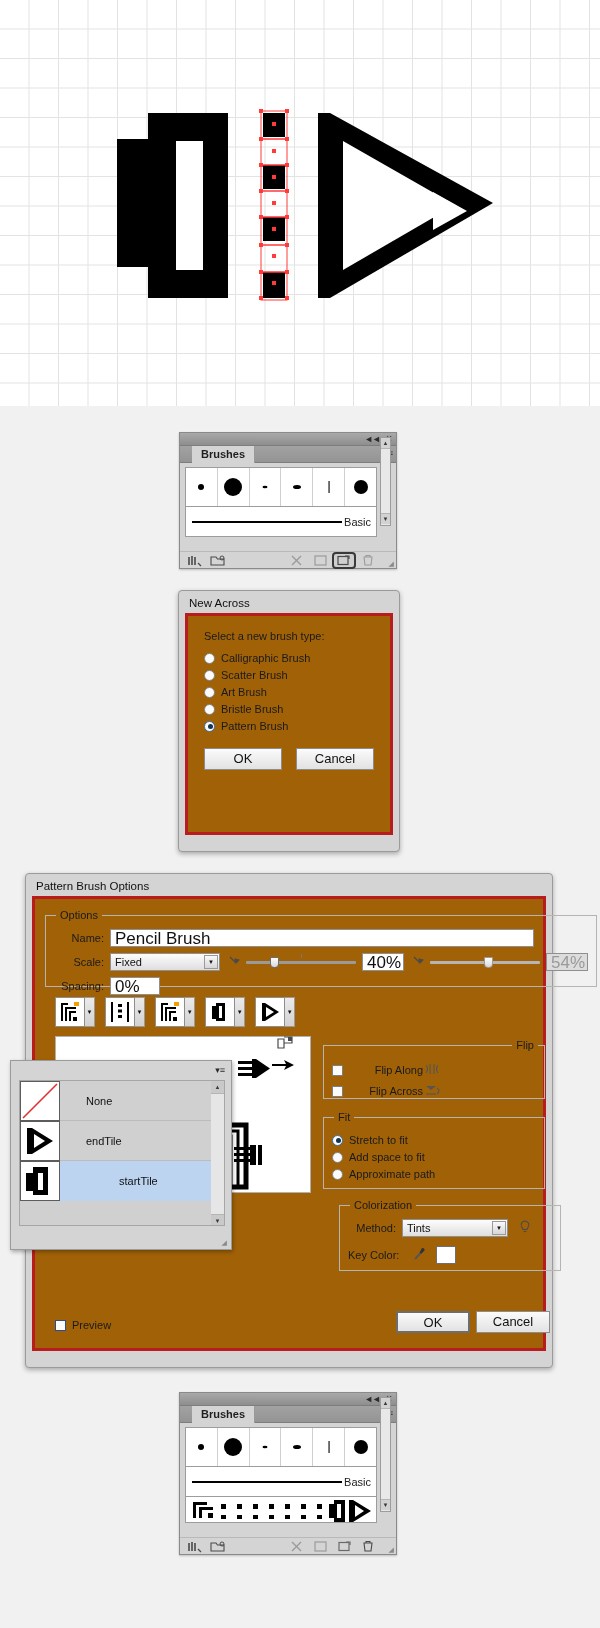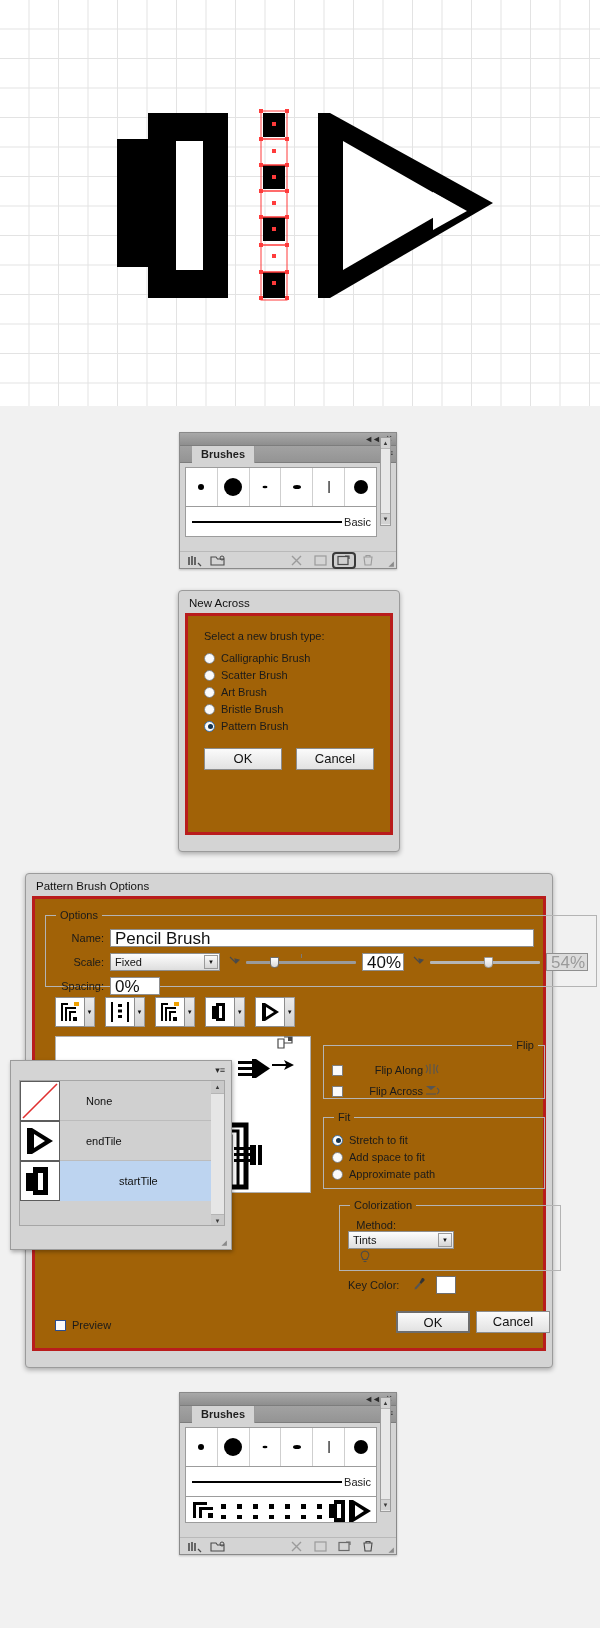--- a/index.html
+++ b/index.html
@@ -576,21 +576,21 @@
         <span>Add space to fit</span>
       </div>
       <div class="radio-line">
         <span class="radio"></span>
         <span>Approximate path</span>
       </div>
     </fieldset>
 
     <fieldset class="grp" style="position:absolute; left:304px; top:300px; width:222px; height:72px;">
       <legend>Colorization</legend>
-      <div style="display:flex; align-items:flex-start; margin-top:2px;flex-direction:column;">
+      <div style="display:flex; align-items:center; margin-top:2px;">
         <span style="width:48px; text-align:right; margin-right:6px;">Method:</span>
         <div class="select" style="width:106px;">
           <span>Tints</span>
           <span class="arrow">▼</span>
         </div>
         <span style="margin-left:10px;">
           <svg width="14" height="16">
               <path d="M7 2 a4 4 0 0 1 3 6.5 q-1 1 -1 2 h-4 q0 -1 -1 -2 a4 4 0 0 1 3 -6.5 z" stroke="#4a4a4a" stroke-width="1.1" fill="none"></path>
               <path d="M5.5 12.5 h3" stroke="#4a4a4a" stroke-width="1.1"></path>
             </svg></span>

